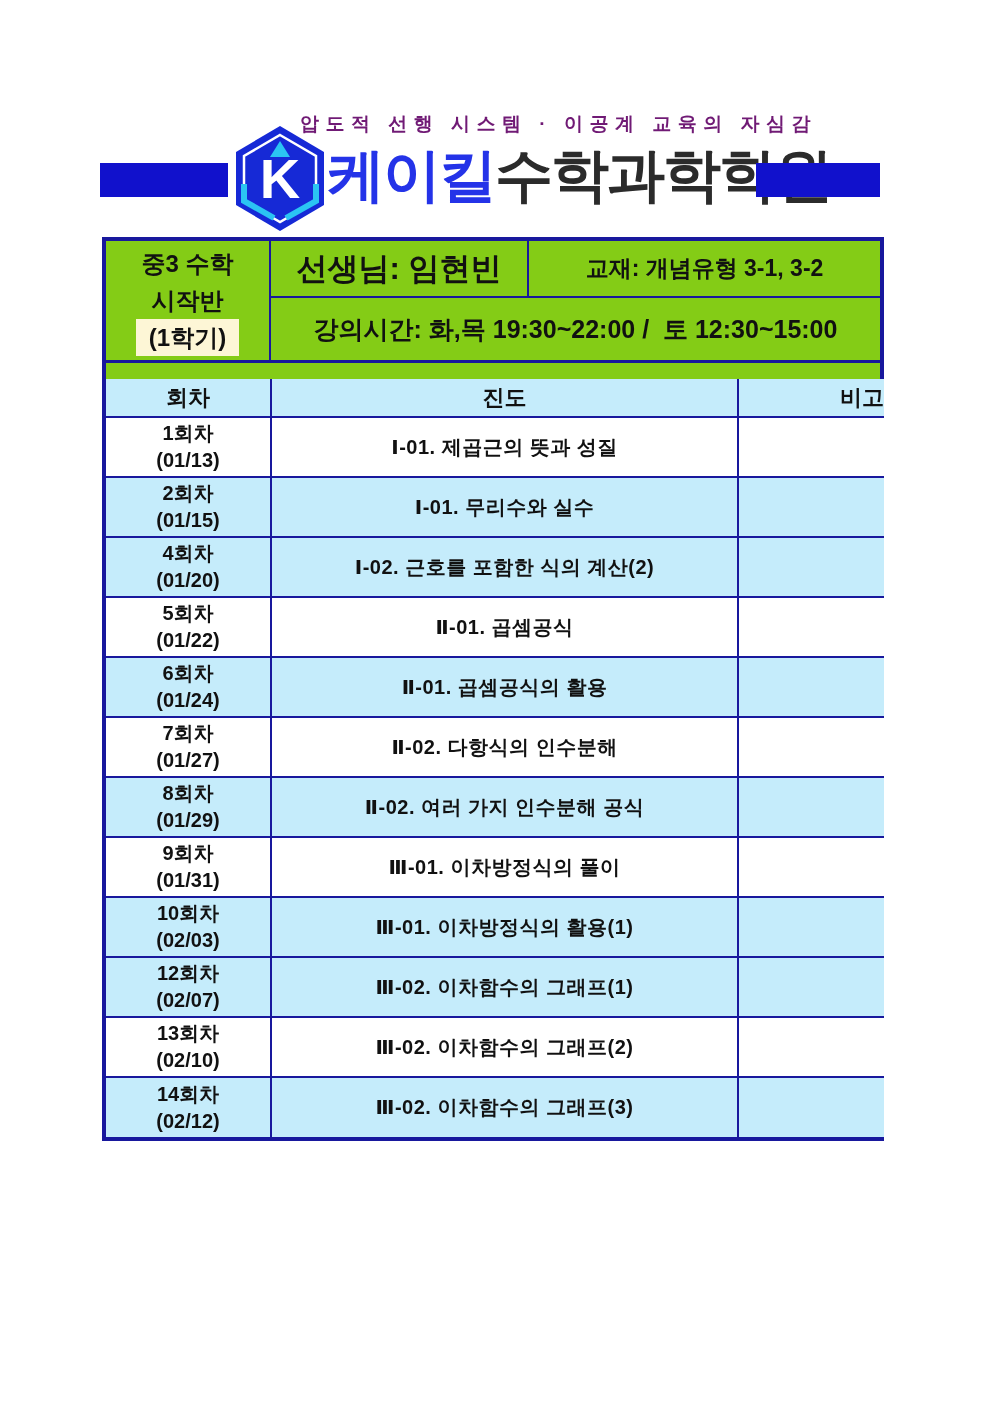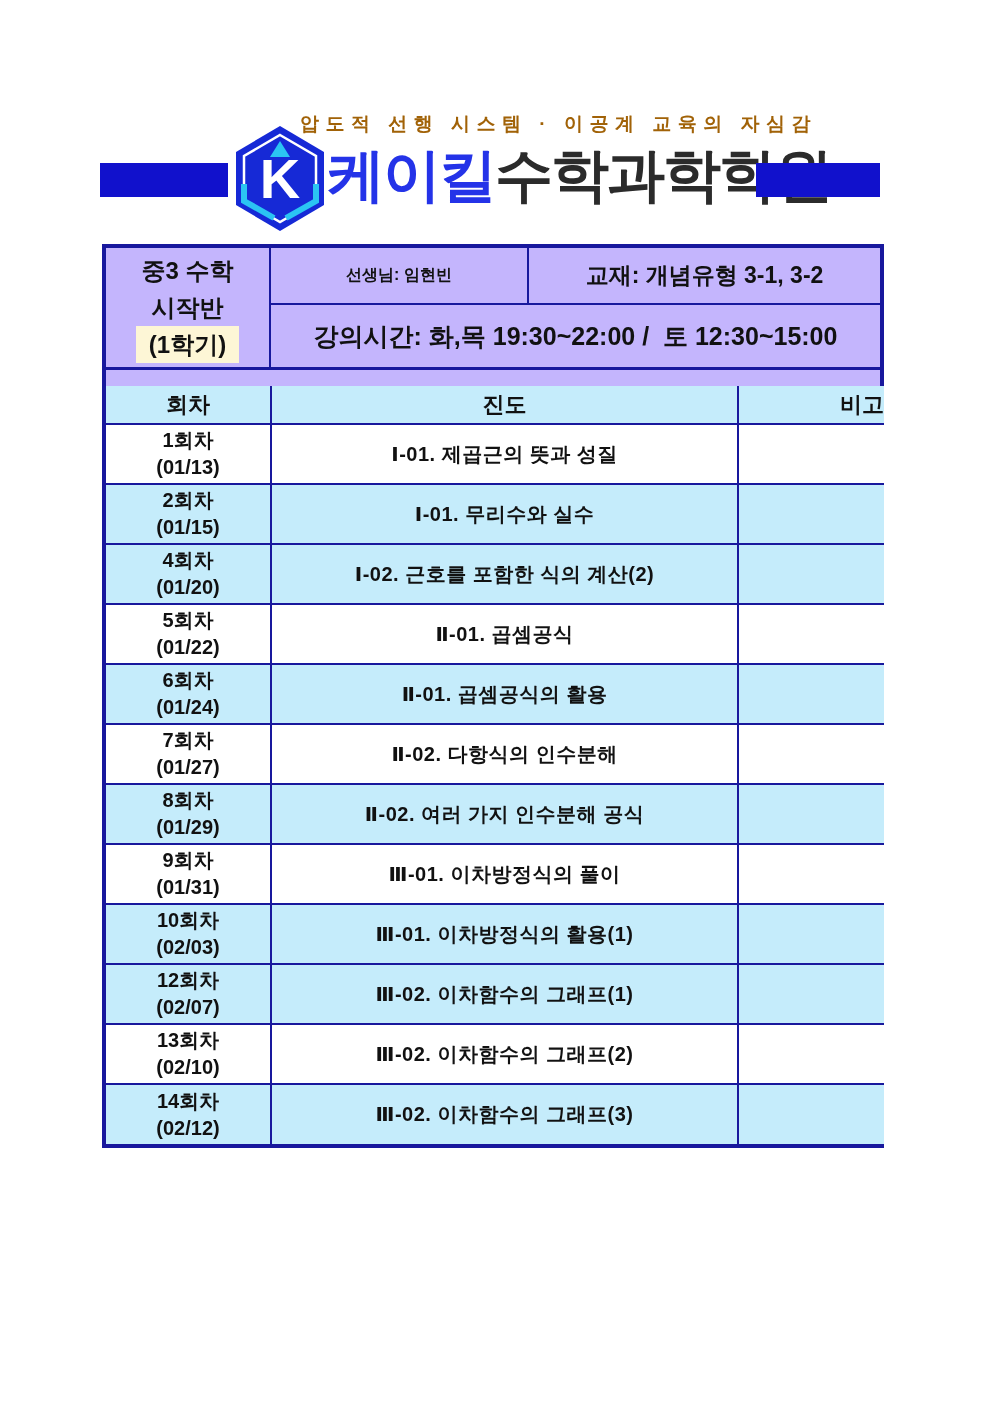--- a/index.html
+++ b/index.html
@@ -13,54 +13,54 @@
     --ink: #111111;
   }
   * { margin:0; padding:0; box-sizing:border-box; }
   html,body { background:#ffffff; }
   body { font-family:"Liberation Sans","DejaVu Sans",sans-serif; color:var(--ink); }
   .page { position:relative; width:992px; height:1403px; background:#ffffff; overflow:hidden; }
 
   
   .tagline {
     position:absolute; left:300px; top:111px; width:470px;
-    font-size:19px; font-weight:bold; color:#a16207;
+    font-size:19px; font-weight:bold; color:#701a75;
     letter-spacing:6.5px; white-space:nowrap; text-align:center;
   }
   .bar-left  { position:absolute; left:100px; top:163px; width:128px; height:34px; background:var(--bar); }
   .bar-right { position:absolute; left:756px; top:163px; width:124px; height:34px; background:var(--bar); }
   .hex { position:absolute; left:233px; top:124px; width:94px; height:109px; }
   .wordmark {
     position:absolute; left:327px; top:141px;
     font-size:58px; font-weight:800; letter-spacing:-2px;
     line-height:1.18; white-space:nowrap;
   }
   .brand-blue  { color:var(--brand); }
   .brand-dark  { color:#2b2b2b; }
 
   
   .sheet {
-    position:absolute; left:102px; top:244px; width:782px;
-    border:4px solid var(--navy); background:#c4b5fd;
+    position:absolute; left:102px; top:237px; width:782px;
+    border:4px solid var(--navy); background:#84cc16;
   }
 
   
   .info-grid {
     display:grid;
     grid-template-columns:165px 258px auto;
     grid-template-rows:57px 62px;
     border-bottom:3px solid var(--navy);
   }
   .info-cell { display:flex; align-items:center; justify-content:center; font-weight:bold; }
   .cell-class {
     grid-row:1 / 3; grid-column:1;
     border-right:2px solid var(--navy);
     flex-direction:column; font-size:24px; line-height:37px;
   }
-  .cell-teacher { grid-row:1; grid-column:2; border-right:2px solid var(--navy); border-bottom:2px solid var(--navy); font-size:16px; }
+  .cell-teacher { grid-row:1; grid-column:2; border-right:2px solid var(--navy); border-bottom:2px solid var(--navy); font-size:31px; }
   .cell-book    { grid-row:1; grid-column:3; border-bottom:2px solid var(--navy); font-size:23px; }
   .cell-time    { grid-row:2; grid-column:2 / 4; font-size:25px; white-space:pre; }
   .term-badge { background:var(--yellow); padding:0 13px; }
 
   
   table.schedule { width:100%; border-collapse:collapse; table-layout:fixed;margin-top:16px; }
   table.schedule th, table.schedule td {
     border:2px solid var(--navy); text-align:center; vertical-align:middle;
     font-weight:bold; color:var(--ink);
   }

